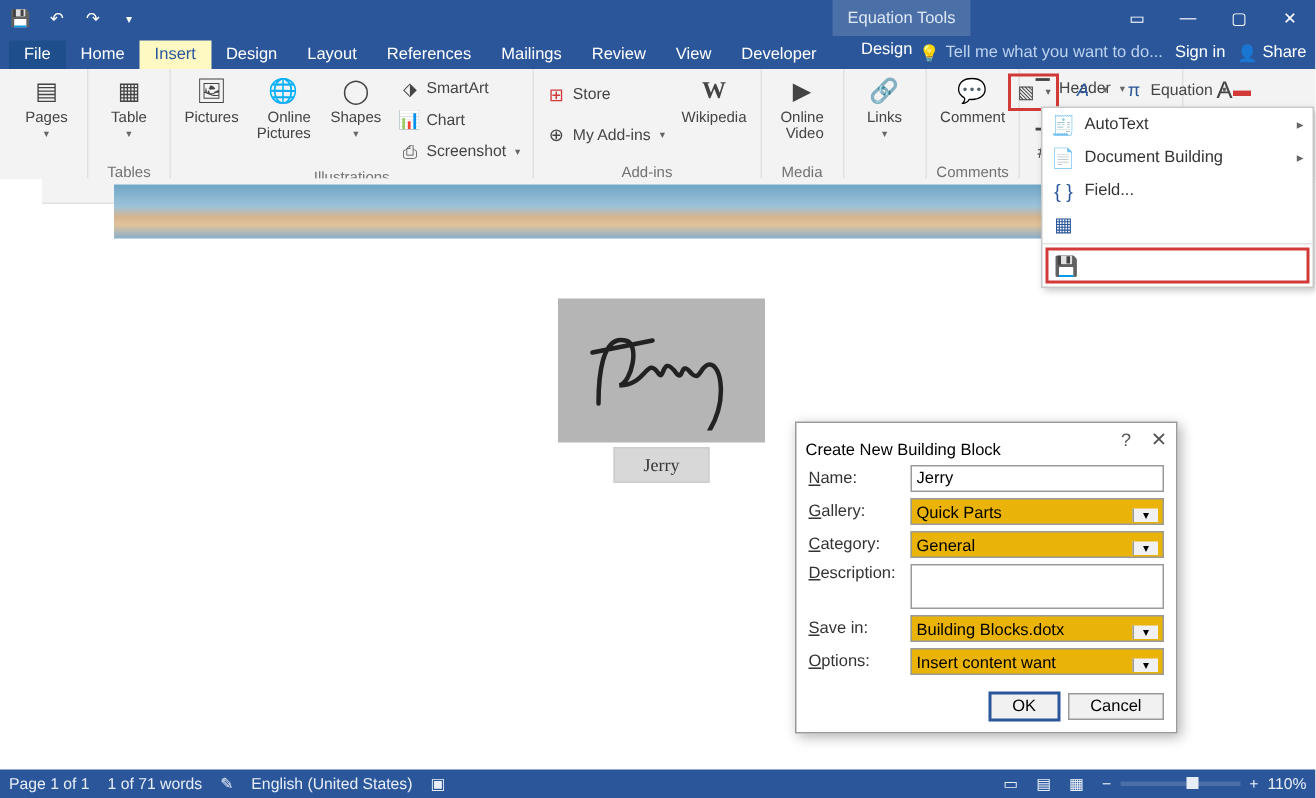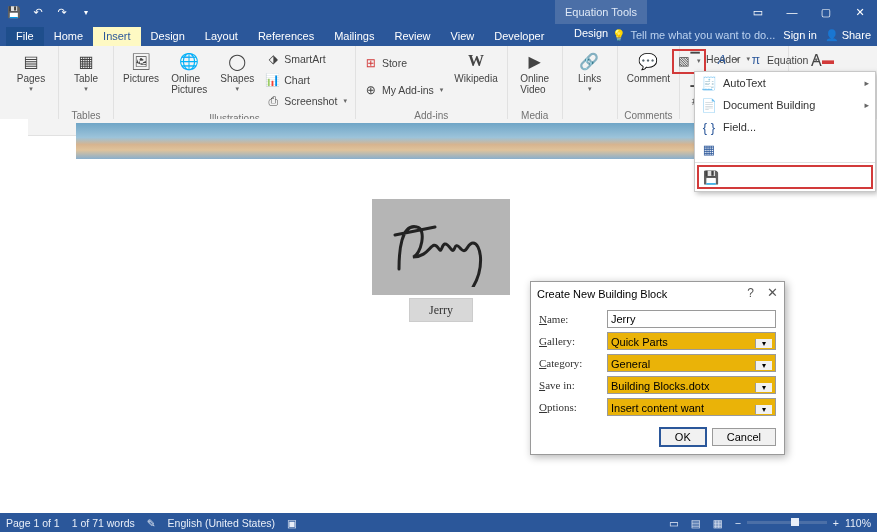--- a/index.html
+++ b/index.html
@@ -51,21 +51,21 @@
     display:flex; align-items:stretch; padding:0 4px;
     position:relative;
   }
   .grp { display:flex; flex-direction:column; justify-content:space-between;
     border-right:1px solid #e1e1e1; padding:2px 5px 0 5px; }
   .grp .row { display:flex; align-items:flex-start; gap:4px; }
   .grp-title { text-align:center; color:#727272; font-size:10px; padding:2px 0 1px 0;}
   .rbtn { display:flex; flex-direction:column; align-items:center; justify-content:flex-start;
     padding:2px 3px 0 3px; min-width:36px; height:56px; color:#444; cursor:pointer; border:1px solid transparent;}
   .rbtn .ic{ width:20px;height:20px;display:flex;align-items:center;justify-content:center; font-size:16px; margin-bottom:2px;}
-  .rbtn .lbl{ font-size:10px; line-height:11px; text-align:left; color:#444;}
+  .rbtn .lbl{ font-size:10px; line-height:11px; text-align:right; color:#444;}
   .rbtn .caret{ font-size:7px; color:#666; margin-top:1px;}
   .smallitem { display:flex; align-items:center; gap:4px; padding:1px 2px; height:17px;
     font-size:10.5px; color:#444; cursor:pointer; border:1px solid transparent;}
   .smallitem .ic{ width:14px;height:14px;display:flex;align-items:center;justify-content:center;font-size:12px;}
   .smallitem .caret{font-size:7px;color:#666;margin-left:2px;}
   .ribbon-right-area{
     position:absolute; right:4px; top:2px; display:flex; align-items:flex-start; gap:2px;
   }
   .qp-highlight{ border:2px solid #d23a3a; padding:0 1px; height:21px; display:flex;}
   .dropdown {
@@ -118,28 +118,28 @@
     position:absolute;
     left:530px;
     top:281px;
     width:253px;
     background:#fff;
     border:1px solid #9a9a9a;
     box-shadow:2px 2px 8px rgba(0,0,0,0.3);
     z-index:30;
   }
   .dlg-title{
-    height:24px; display:flex; align-items:center; padding:0 6px;
+    height:24px; display:flex; align-items:flex-end; padding:0 6px;
     font-size:11px; position:relative;
   }
   .dlg-title .help{position:absolute; right:30px; top:4px; font-size:12px;color:#555;}
   .dlg-title .close{position:absolute;right:6px;top:3px;font-size:13px;color:#555;}
   .dlg-body{ padding:4px 8px 2px 8px;}
   .dlg-row{ display:flex; align-items:center; margin-bottom:4px;}
-  .dlg-row .lab{ width:68px; font-size:11px; color:#333;font-family:Liberation Serif, serif;}
+  .dlg-row .lab{ width:68px; font-size:11px; color:#333;}
   .dlg-row .lab u{text-decoration:underline;}
   .dlg-row input.tb, .dlg-row .combo, .dlg-row textarea {
     flex:1; border:1px solid #9a9a9a; height:18px; font-size:11px; padding:1px 3px;
     font-family:inherit; box-sizing:border-box;
   }
   .dlg-row textarea{height:30px;resize:none;}
   .combo{display:flex;align-items:flex-end;justify-content:space-between;background:#eab308;}
   .combo .cv{flex:1;}
   .combo .cbtn{width:16px;text-align:center;border-left:1px solid #9a9a9a;background:#f1f1f1;font-size:8px;}
   .dlg-btns{display:flex;justify-content:flex-end;gap:6px;padding:6px 8px 8px 8px;}
@@ -425,20 +425,24 @@
           <span class="cbtn">▾</span>
         </div>
     </div>
     <div class="dlg-row">
       <span class="lab"><u>C</u>ategory:</span>
       <div class="combo">
           <span class="cv">General</span>
           <span class="cbtn">▾</span>
         </div>
     </div>
+    <div class="dlg-row" style="align-items:flex-start;">
+      <span class="lab"><u>D</u>escription:</span>
+      <textarea style=""></textarea>
+    </div>
     <div class="dlg-row">
       <span class="lab"><u>S</u>ave in:</span>
       <div class="combo">
           <span class="cv">Building Blocks.dotx</span>
           <span class="cbtn">▾</span>
         </div>
     </div>
     <div class="dlg-row">
       <span class="lab"><u>O</u>ptions:</span>
       <div class="combo">

